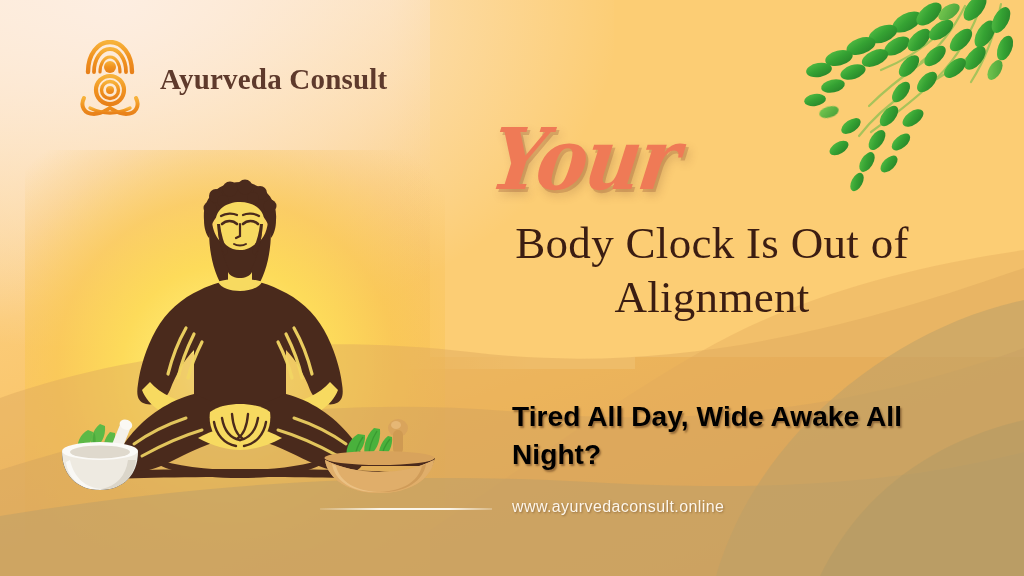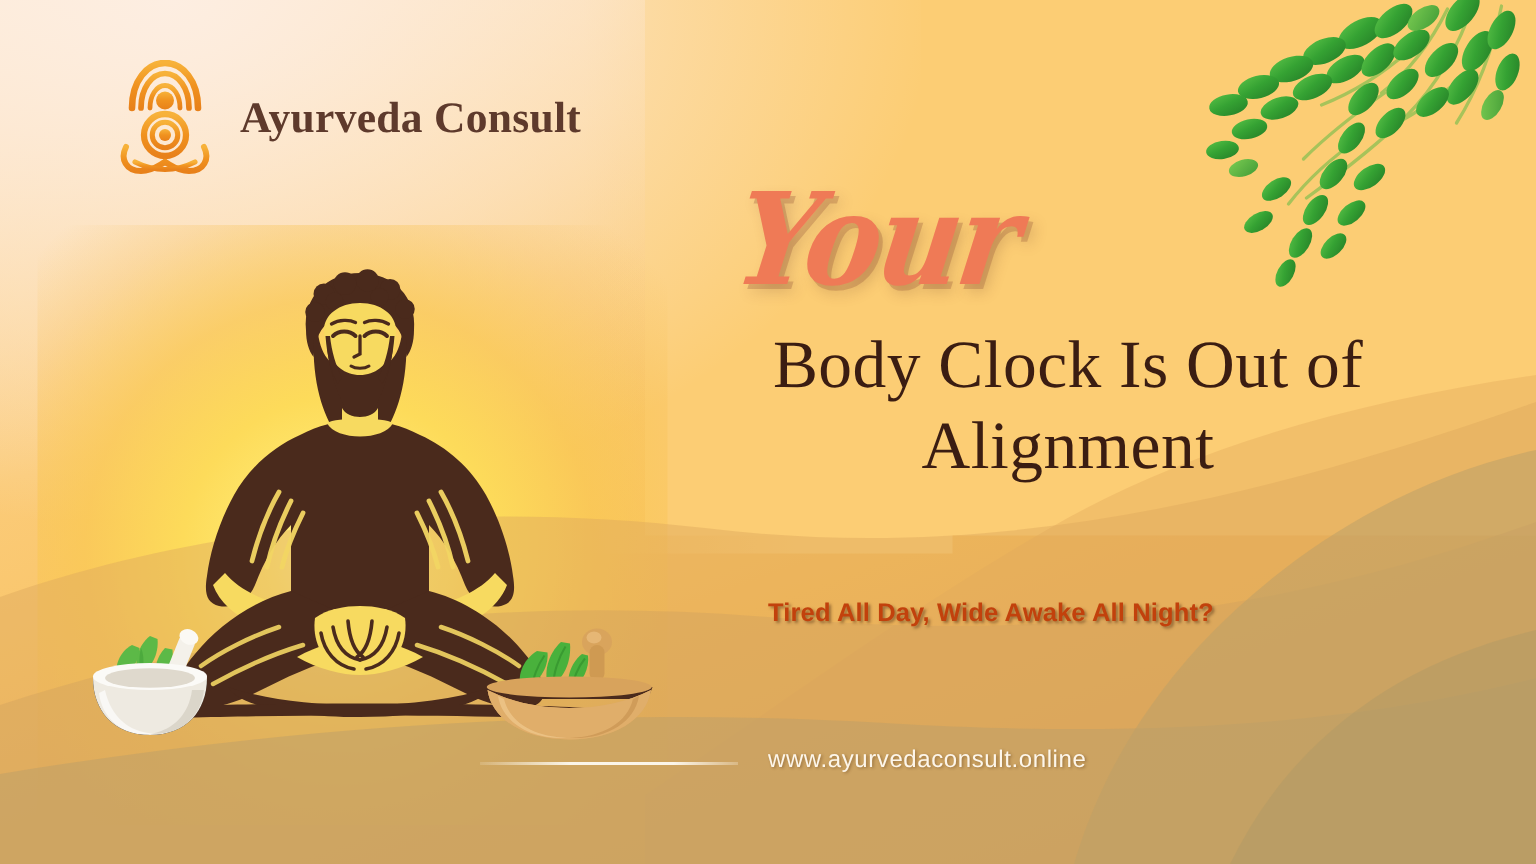--- a/index.html
+++ b/index.html
@@ -144,24 +144,24 @@
     line-height:1.20;
     color:#3b1d12;
     letter-spacing:0.3px;
     text-align:center;
   }
 
   .subhead {
     position:absolute; left:0; top:398px;
     width:400px;
     font-family:"Liberation Sans", sans-serif;
-    font-size:17px;
+    font-size:28px;
     font-weight:600;
     line-height:1.34;
-    color:#c2410c;
+    color:#000000;
     letter-spacing:0.1px;
     text-shadow:1.5px 1.5px 2px rgba(90,55,25,0.55);
   }
 
   .url-row {
     position:absolute; left:0; top:498px;
     font-family:Liberation Sans, sans-serif;
     font-size:16px;
     font-weight:400;
     color:#fdf6ea;

